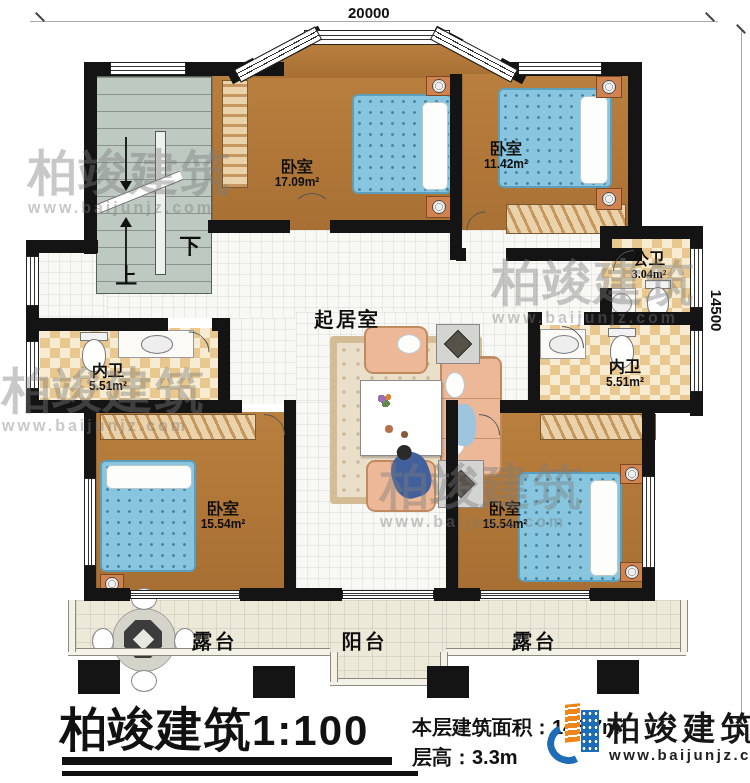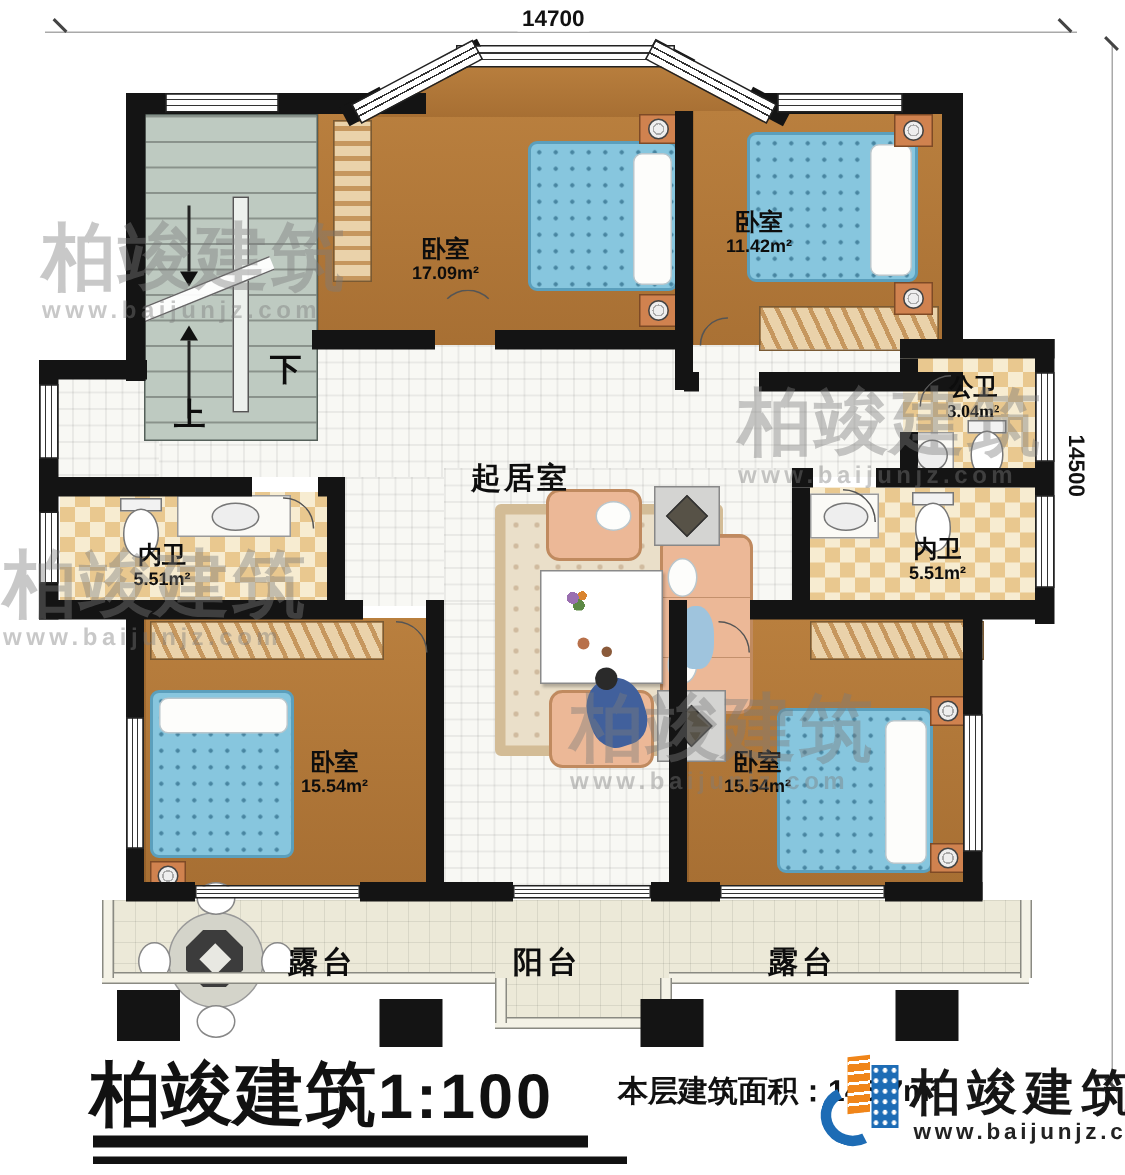--- a/index.html
+++ b/index.html
@@ -81,21 +81,21 @@
   .person{position:absolute;z-index:4;border-radius:45% 45% 40% 40%;}
 </style>
 </head>
 <body>
 
 <div class="canvas">
 
   <div class="dimline" style="left:30px;top:21px;width:688px;height:1px;"></div>
   <div class="tick" style="left:34px;top:16px;transform:rotate(45deg);"></div>
   <div class="tick" style="left:704px;top:16px;transform:rotate(45deg);"></div>
-  <div class="dimtext" style="left:345px;top:4px;">14700</div>
+  <div class="dimtext" style="left:345px;top:4px;">20000</div>
   <div class="dimline" style="left:741px;top:30px;width:1px;height:696px;"></div>
   <div class="tick" style="left:735px;top:28px;transform:rotate(45deg);"></div>
   <div class="tick" style="left:735px;top:722px;transform:rotate(45deg);"></div>
   <div class="dimtext" style="left:693px;top:302px;transform:rotate(90deg);">14500</div>
 
   <div class="stairs" style="left:96px;top:76px;width:116px;height:218px;">
     <div class="stair-rail" style="left:58px;top:54px;width:11px;height:144px;"></div>
     <div style="position:absolute;left:-12px;top:112px;width:100px;height:8px;background:rgba(255,255,255,.95);border-top:1px solid #666;border-bottom:1px solid #666;transform:rotate(-22deg);"></div>
     <div style="position:absolute;left:28px;top:60px;width:2px;height:44px;background:#222;"></div>
     <div class="tri" style="left:23px;top:104px;border-left:6px solid transparent;border-right:6px solid transparent;border-top:10px solid #111;"></div>
@@ -352,20 +352,23 @@
   </div>
 
   <div class="t-main">
     <span class="zh">柏竣建筑</span><span class="sc">1:100</span>
   </div>
   <div style="position:absolute;left:62px;top:757px;width:330px;height:8px;background:#111;z-index:6;"></div>
   <div style="position:absolute;left:62px;top:771px;width:356px;height:5px;background:#111;z-index:6;"></div>
   <div class="t-info" style="left:412px;top:714px;">
     <span>本层建筑面积：</span><span>145.7m²</span>
   </div>
+  <div class="t-info" style="left:412px;top:744px;">
+    <span>层高：</span><span>3.3m</span>
+  </div>
 
   <div class="logo">
     <div style="position:absolute;left:0;top:2px;width:60px;height:70px;">
       <div style="position:absolute;left:2px;top:22px;width:42px;height:40px;border:7px solid #1d6cb5;border-top-color:transparent;border-right-color:transparent;border-radius:50%;transform:rotate(18deg);box-sizing:border-box;"></div>
       <div style="position:absolute;left:20px;top:2px;width:15px;height:38px;background:#f08519;transform:skewY(-6deg);background-image:repeating-linear-gradient(0deg,transparent 0 5px,#fff 5px 7px);"></div>
       <div style="position:absolute;left:36px;top:8px;width:18px;height:42px;background:#1d6cb5;background-image:radial-gradient(#fff 1.3px,transparent 1.6px);background-size:6px 7px;"></div>
     </div>
     <div class="logo-name">柏竣建筑</div>
     <div class="logo-site">www.baijunjz.com</div>
   </div>

